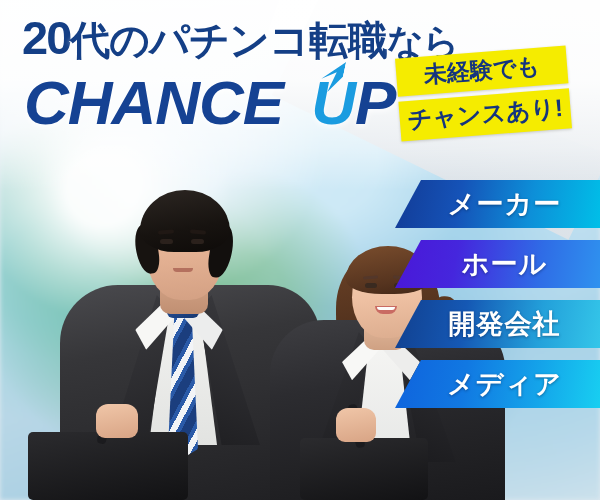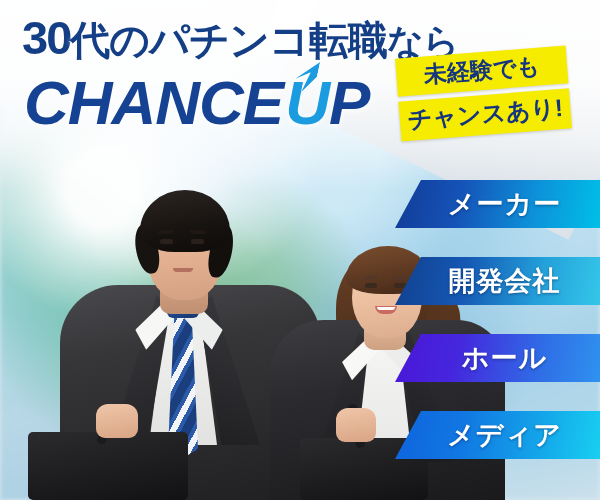--- a/index.html
+++ b/index.html
@@ -211,21 +211,21 @@
   .headline .num{font-size:47px;letter-spacing:-2px;}
   .headline .tail{font-size:36px;}
 
   .logo{
     position:absolute;left:24px;top:72px;
     font-size:62px;font-weight:bold;font-style:italic;
     letter-spacing:-1px;line-height:1;white-space:nowrap;
     color:#154293;
     text-shadow:0 2px 6px rgba(255,255,255,.9);
   }
-  .logo .up{position:relative;display:inline-block;margin-left:2px;}
+  .logo .up{position:relative;display:inline-block;margin-left:28px;}
   .logo .u{color:#1b9ce0;}
   .logo .p{color:#154293;}
   .logo .swoosh{
     position:absolute;left:6px;top:-10px;width:26px;height:30px;
     background:#1b9ce0;
     clip-path:polygon(100% 0,100% 48%,52% 100%,72% 34%,18% 56%);
     transform:skewX(-12deg);
   }
 
   
@@ -234,21 +234,21 @@
     background:#f5ec00;color:#15357e;font-weight:bold;
     font-size:23px;line-height:1;padding:7px 10px 8px 10px;
     white-space:nowrap;text-align:center;
     box-shadow:0 1px 3px rgba(0,0,0,.18);
   }
   .badge.b2{margin-top:5px;font-size:24px;padding:7px 8px 9px 8px;}
 
   
   .cats{position:absolute;right:0;top:180px;width:210px;}
   .cat{
-    position:relative;height:48px;margin-bottom:29px;width:205px;margin-left:5px;
+    position:relative;height:48px;margin-bottom:12px;width:205px;margin-left:5px;
     clip-path:polygon(26px 0,100% 0,100% 100%,0 100%);
     display:flex;align-items:center;justify-content:center;
     box-shadow:0 2px 5px rgba(0,0,0,.25);
   }
   .cat span{
     color:#ffffff;font-size:27px;font-weight:bold;letter-spacing:1px;
     text-shadow:0 1px 3px rgba(0,20,60,.45);
     padding-left:14px;
   }
   .cat.c1{background:linear-gradient(100deg,#123b96 0%,#1553b8 32%,#0d8fd8 66%,#00bfe8 100%);}
@@ -320,41 +320,41 @@
   </div>
 
   <div class="bag left"></div>
   <div class="bag right"></div>
   <div class="strap l"></div>
   <div class="strap r"></div>
   <div class="hand l"></div>
   <div class="hand r"></div>
 
   <div class="headline">
-    <span class="num">30</span><span class="mid">代のパチンコ転職</span><span class="tail">なら</span>
+    <span class="num">20</span><span class="mid">代のパチンコ転職</span><span class="tail">なら</span>
   </div>
 
   <div class="logo">
     <span>CHANCE</span><span class="up"><span class="swoosh"></span><span class="u">U</span><span class="p">P</span></span>
   </div>
 
   <div class="badges">
     <div class="badge b1">未経験でも</div>
     <div class="badge b2">チャンスあり!</div>
   </div>
 
   <div class="cats">
     <div class="cat c1">
       <span>メーカー</span>
     </div>
+    <div class="cat c2">
+      <span>ホール</span>
+    </div>
     <div class="cat c3">
       <span>開発会社</span>
-    </div>
-    <div class="cat c2">
-      <span>ホール</span>
     </div>
     <div class="cat c5">
       <span>メディア</span>
     </div>
   </div>
 
 
 </div>
 
 </body></html>

